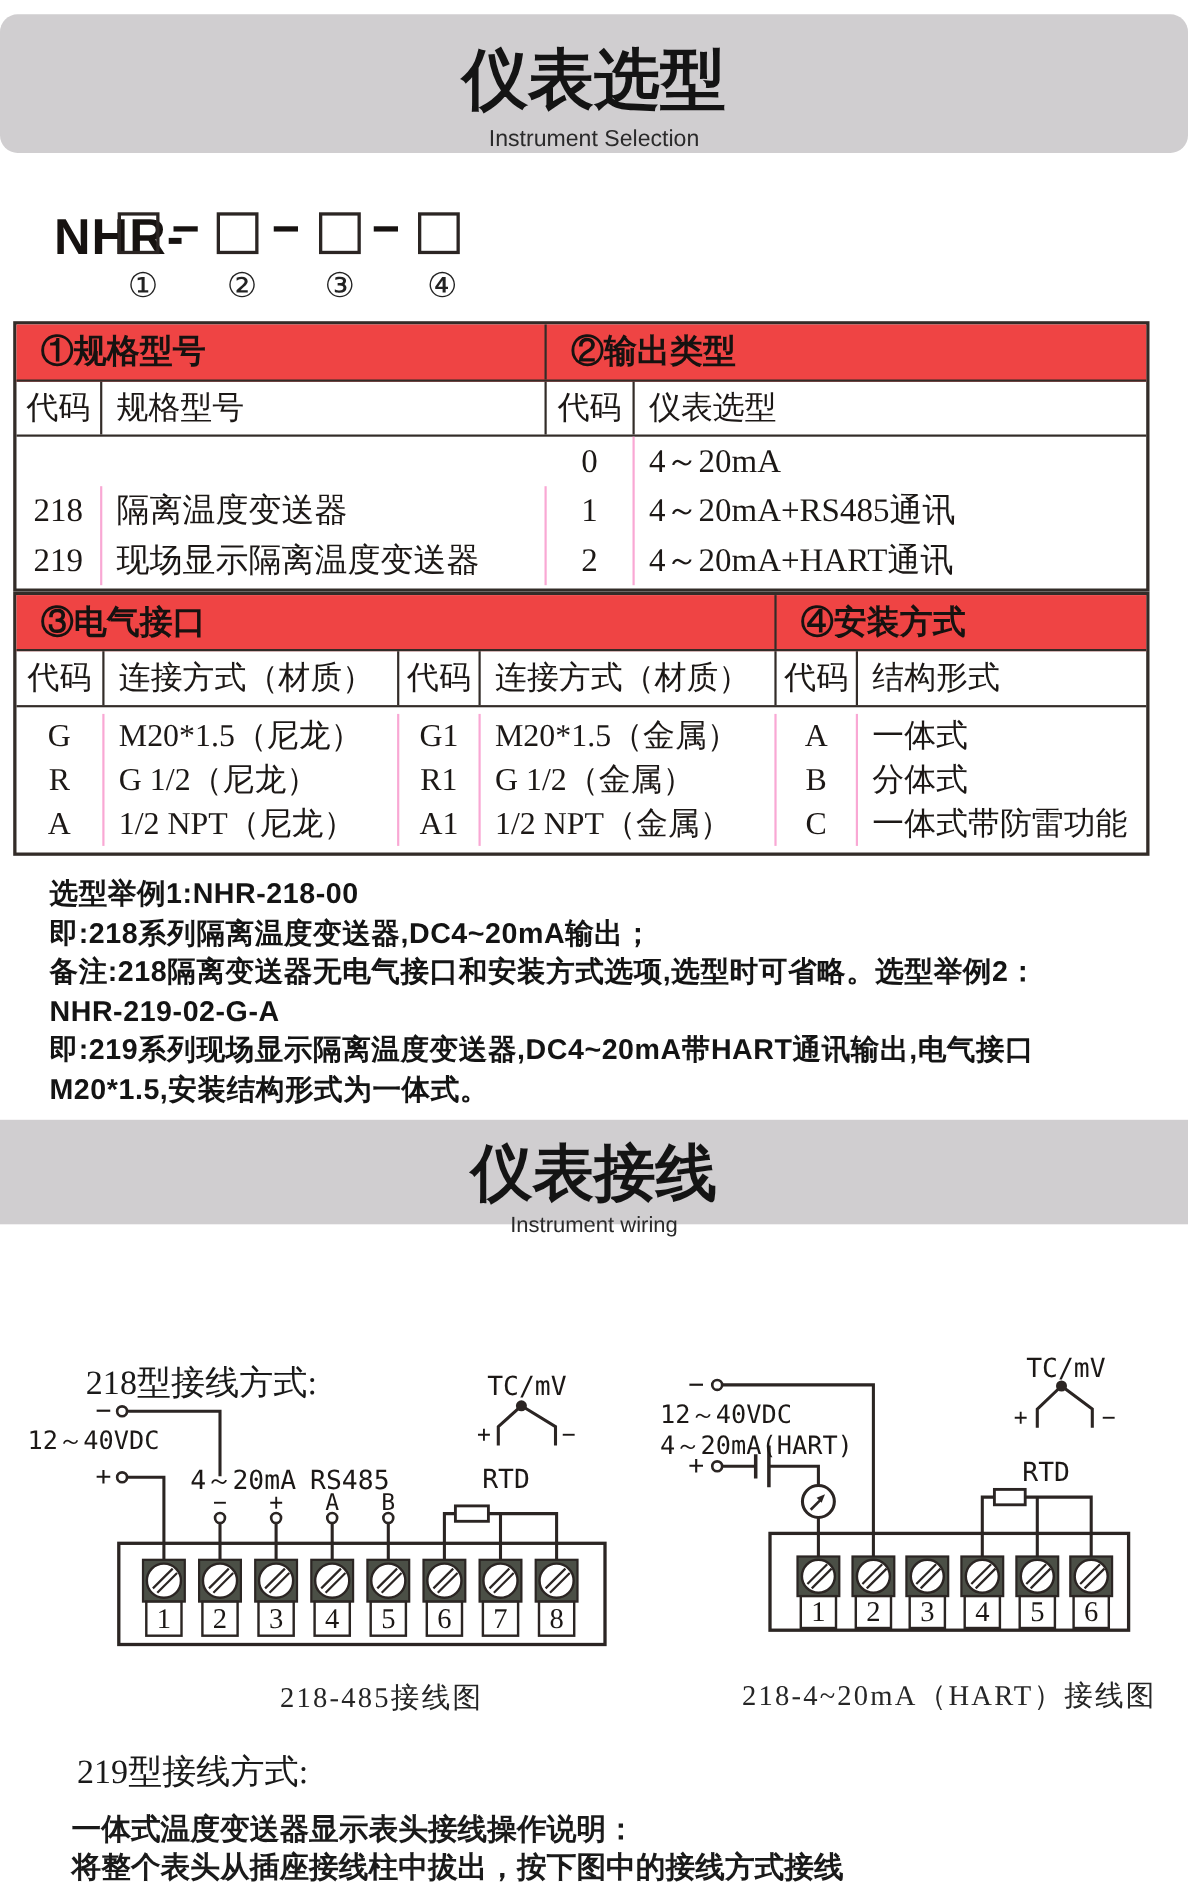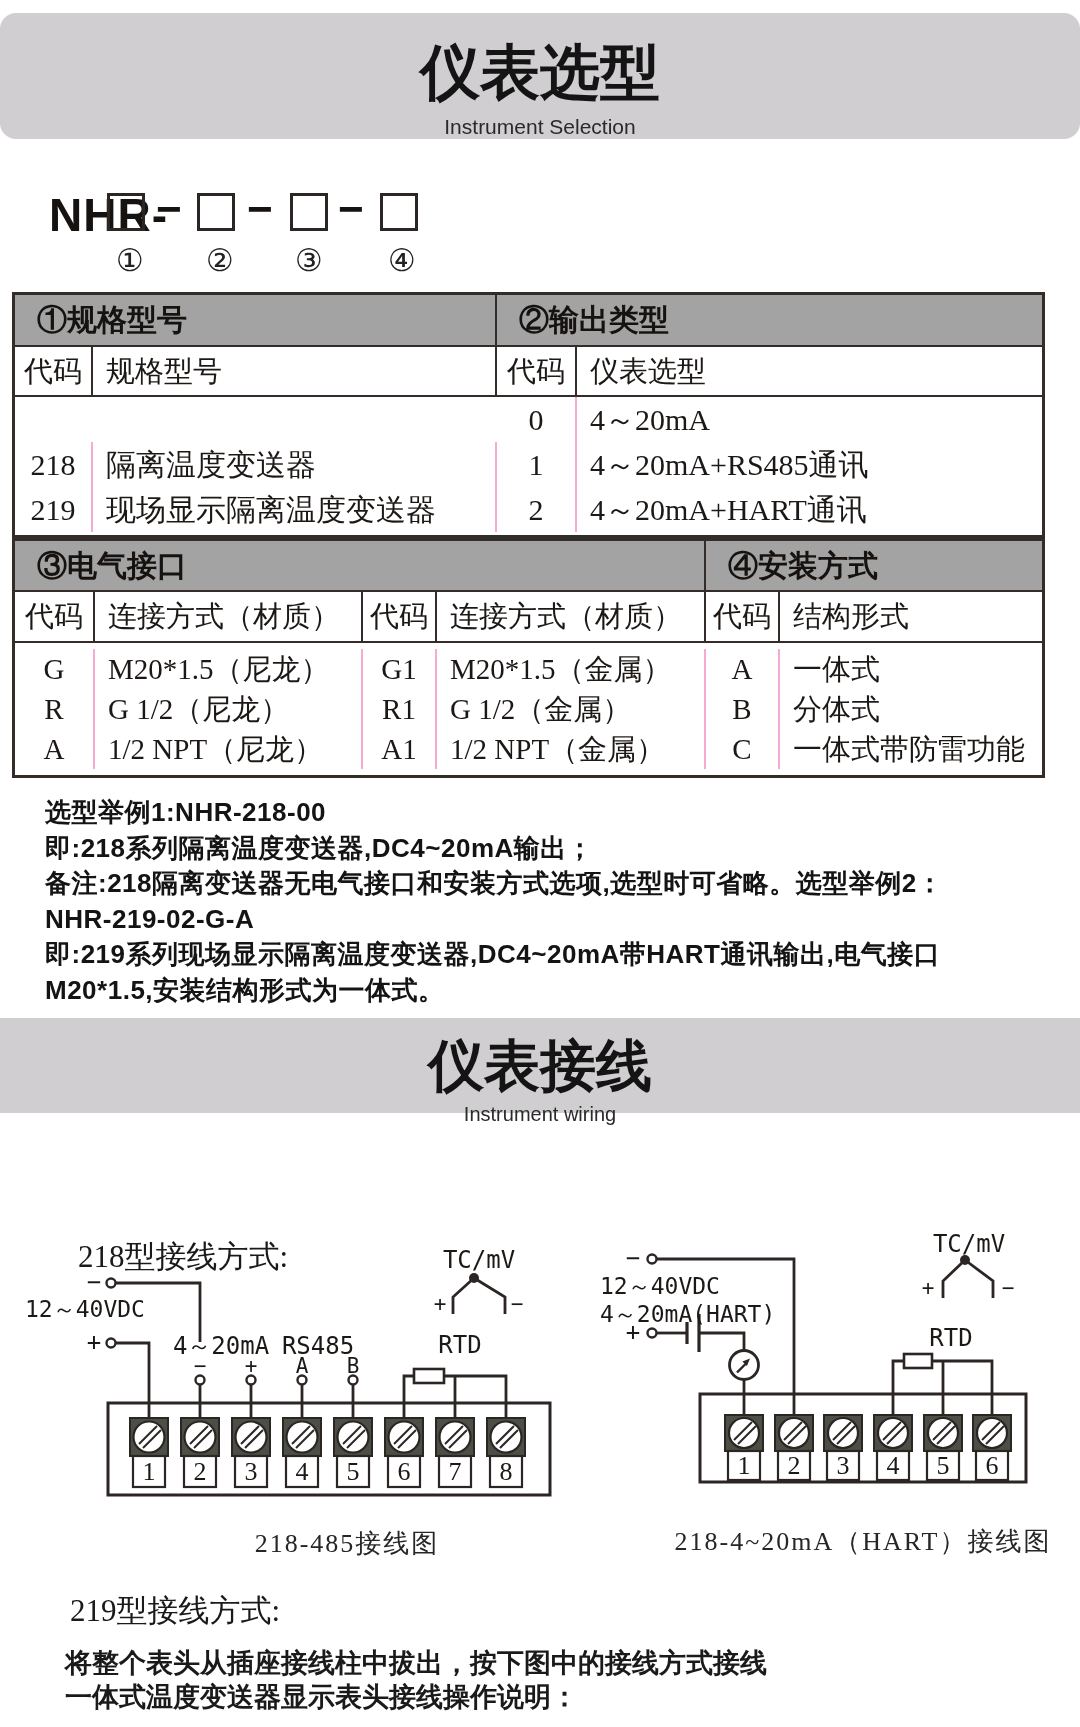--- a/index.html
+++ b/index.html
@@ -13,21 +13,21 @@
 
   
   .nhr-prefix{position:absolute;font-weight:700;font-size:46px;letter-spacing:1px;color:#161210;margin-left:35px;}
   .code-box{position:absolute;width:38px;height:38px;border:3px solid #2b2523;box-sizing:border-box;}
   .code-dash{position:absolute;font-weight:700;font-size:44px;color:#161210;line-height:1;}
   .code-marker{position:absolute;width:40px;text-align:center;font-family:"DejaVu Sans",sans-serif;
                font-size:31px;color:#222;}
 
   
   .tbl{position:absolute;border:3px solid #332c28;box-sizing:border-box;background:#fff;}
-  .t-head{display:flex;border-bottom:2px solid #332c28;background:#a3a3a3;align-items:flex-end;}
+  .t-head{display:flex;border-bottom:2px solid #332c28;background:#ef4444;align-items:flex-end;}
   .t-head-cell{box-sizing:border-box;font-weight:700;font-size:30px;color:#161210;padding-left:22px;}
   .t-head-cell.bdr{border-right:2px solid #332c28;}
   .t-sub{display:flex;border-bottom:2px solid #332c28;}
   .t-body{display:flex;}
   .tcol{box-sizing:border-box;display:flex;flex-direction:column;}
   .tcol.bdr{border-right:2px solid #f9a8d4;}
   .ser{font-family:Liberation Serif, serif;align-items:flex-end;}
   .cell-c{text-align:center;}
   .cell-l{padding-left:13px;}
   .t1 .t-head-cell{line-height:50px;}
@@ -373,17 +373,17 @@
       <line class="slot" x1="402" y1="212" x2="420" y2="194"></line>
         <line class="slot" x1="406" y1="216" x2="424" y2="198"></line>
       <rect class="numbox" x="396" y="223" width="32" height="29"></rect>
       <text class="tnum" x="412" y="246">6</text>
     </g>
     <text class="cap" x="283" y="322">218-4~20mA（HART）接线图</text>
   </svg>
 
   <div class="wire-heading" style="left:70px;top:1590px;">219型接线方式:</div>
   <div class="wire-body" style="left:65px;top:1646px;width:990px;">
+    <div>一体式温度变送器显示表头接线操作说明：</div>
     <div>将整个表头从插座接线柱中拔出，按下图中的接线方式接线</div>
-    <div>一体式温度变送器显示表头接线操作说明：</div>
   </div>
 
 </div>
 
 </body></html>

